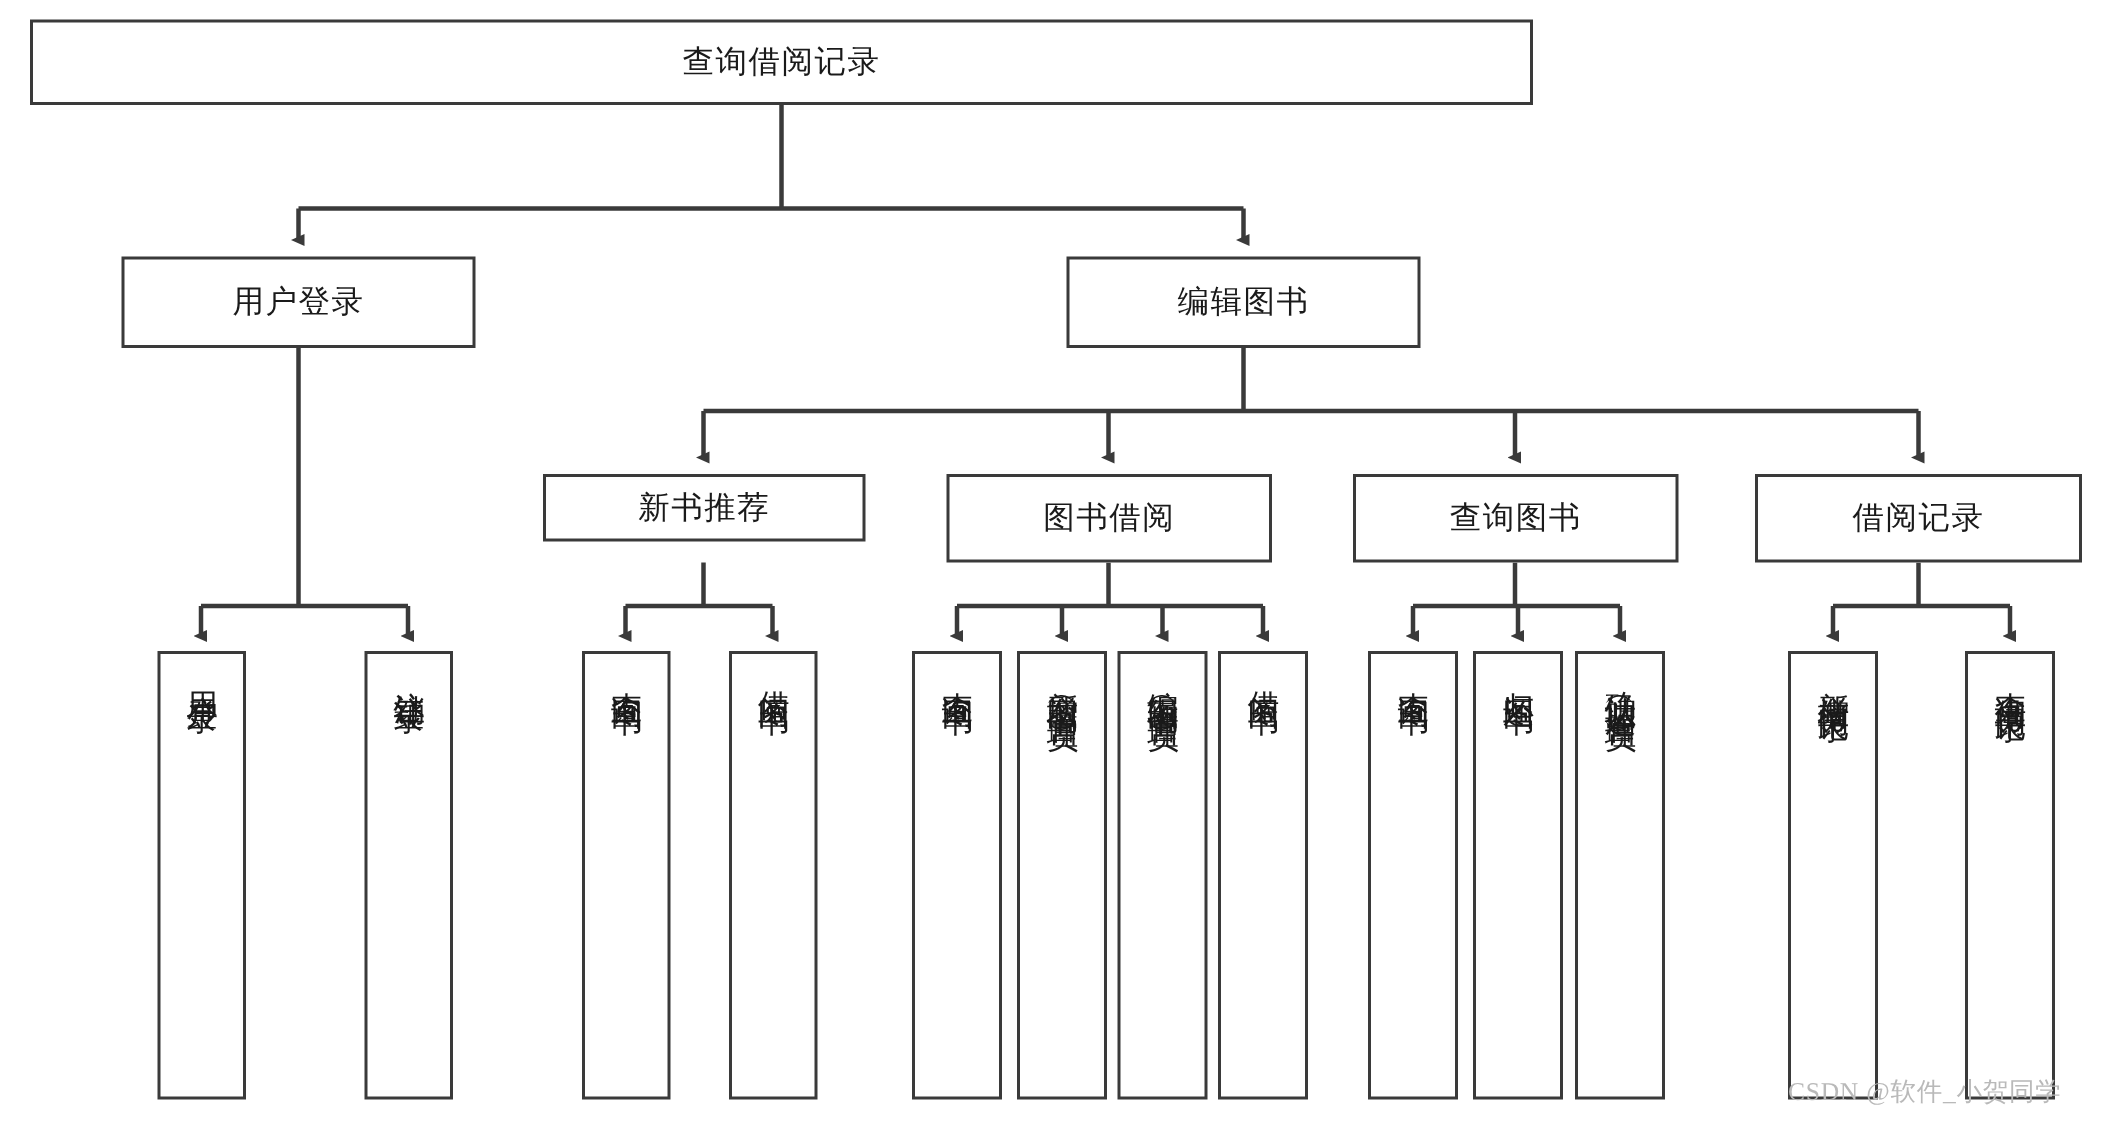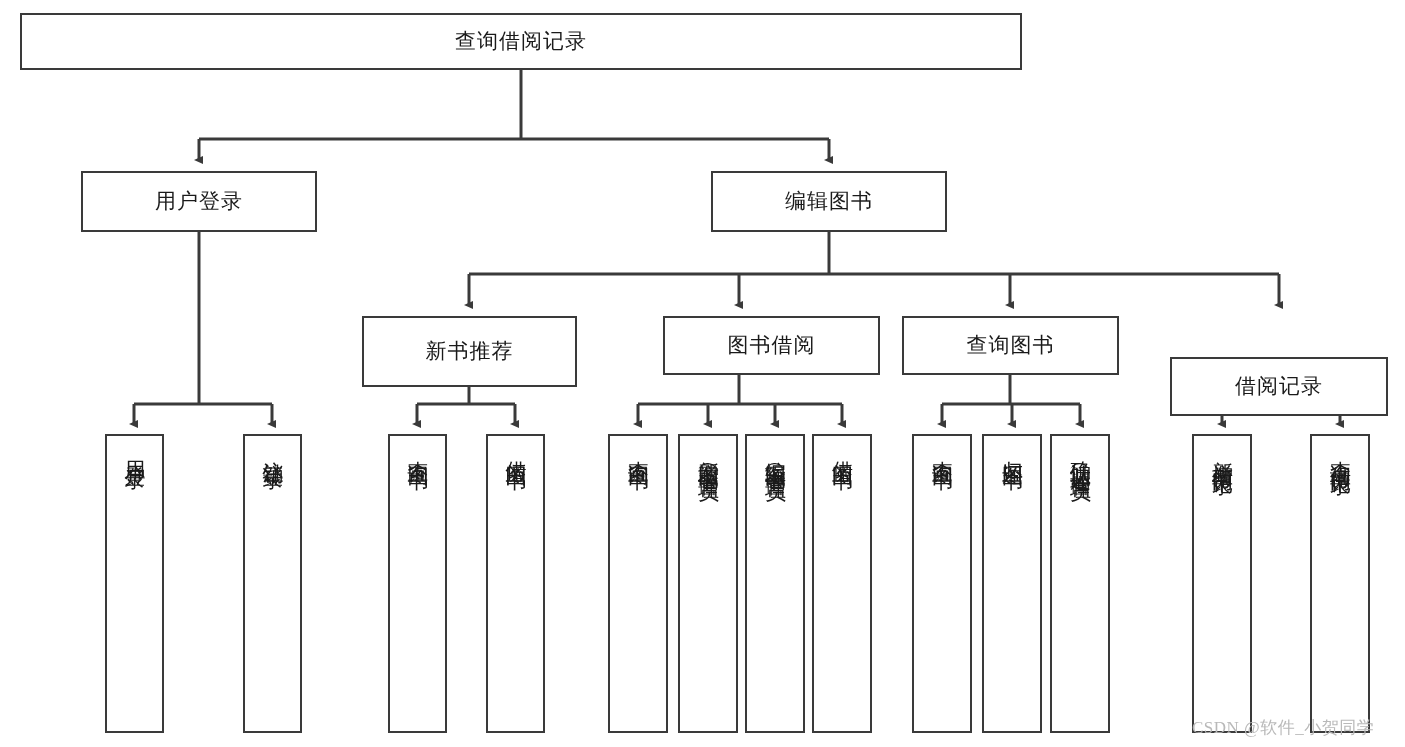--- a/index.html
+++ b/index.html
@@ -128,30 +128,30 @@
     <span class="label">查询借阅记录</span>
   </div>
 
   <div class="node h" style="left:81px; top:171px; width:236px; height:61px;">
     <span class="label">用户登录</span>
   </div>
   <div class="node h" style="left:711px; top:171px; width:236px; height:61px;">
     <span class="label">编辑图书</span>
   </div>
 
-  <div class="node h" style="left:362px; top:316px; width:215px; height:71px;">
+  <div class="node h" style="left:362px; top:316px; width:215px; height:45px;">
     <span class="label">新书推荐</span>
   </div>
-  <div class="node h" style="left:631px; top:316px; width:217px; height:59px;margin-left:32px;">
+  <div class="node h" style="left:631px; top:316px; width:217px; height:59px;">
     <span class="label">图书借阅</span>
   </div>
   <div class="node h" style="left:902px; top:316px; width:217px; height:59px;">
     <span class="label">查询图书</span>
   </div>
-  <div class="node h" style="left:1170px; top:316px; width:218px; height:59px;margin-top:41px;">
+  <div class="node h" style="left:1170px; top:316px; width:218px; height:59px;">
     <span class="label">借阅记录</span>
   </div>
 
   <div class="node v" style="left:105px; top:434px; width:59px; height:299px;">
     <span class="label">用户登录</span>
   </div>
   <div class="node v" style="left:243px; top:434px; width:59px; height:299px;">
     <span class="label">注销登录</span>
   </div>
   <div class="node v" style="left:388px; top:434px; width:59px; height:299px;">

